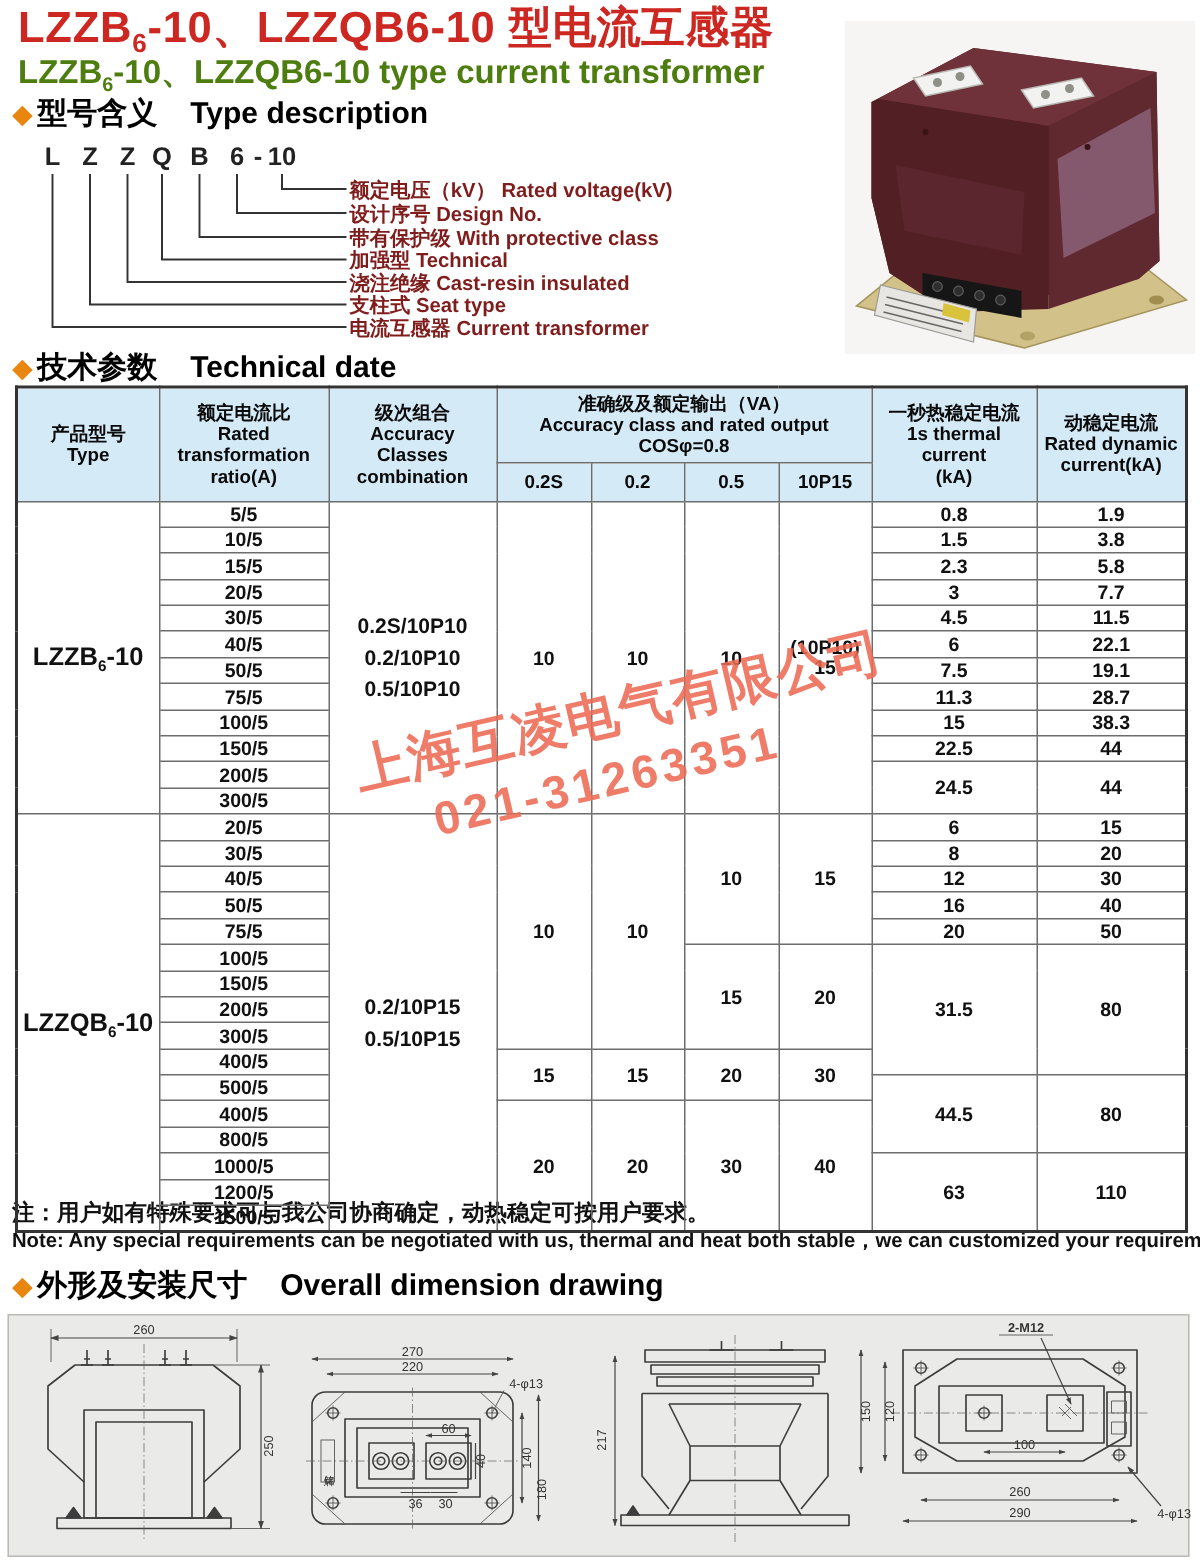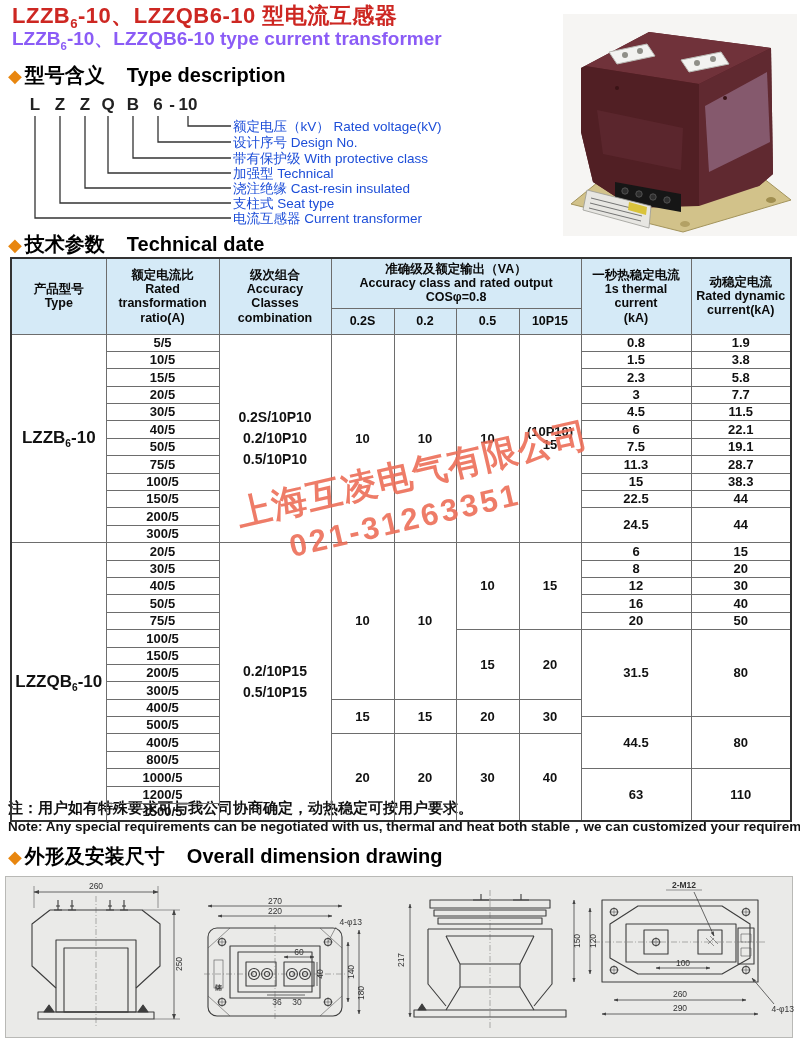--- a/index.html
+++ b/index.html
@@ -3,29 +3,29 @@
 <meta charset="utf-8">
 <style>
   html,body{margin:0;padding:0}
   body{width:800px;height:1042px;position:relative;background:#ffffff;overflow:hidden;
        font-family:"Liberation Sans","DejaVu Sans",sans-serif;color:#111}
   .abs{position:absolute}
   sub{font-size:60%;line-height:0}
 
   
   #title{left:12px;top:4px;line-height:1.08}
-  .t-main{font-size:22px;font-weight:bold;color:#cd2722;letter-spacing:0.5px}
-  .t-sub{font-size:19px;font-weight:bold;color:#8b5cf6;margin-top:1px}
+  .t-main{font-size:29px;font-weight:bold;color:#cd2722;letter-spacing:0.5px}
+  .t-sub{font-size:22px;font-weight:bold;color:#4d7c0f;margin-top:1px}
 
   .sec-head{font-size:20px;font-weight:bold;color:#000;white-space:nowrap}
   .sec-head .bullet{color:#e8860f;font-size:18px;margin-right:3px}
   .sec-head .en{margin-left:22px}
 
   
-  .tlabel{position:absolute;left:233px;font-size:13.5px;font-weight:normal;white-space:nowrap;color:#1d4ed8}
+  .tlabel{position:absolute;left:233px;font-size:13.5px;font-weight:bold;white-space:nowrap;color:#7f1d1d}
   #typ-svg text{font-size:17px;font-weight:bold;fill:#222}
 
   
   #tech-table{position:absolute;left:10px;top:257px;border-collapse:collapse;table-layout:fixed;
               width:780px;border:2px solid #333;z-index:1}
   #tech-table th,#tech-table td{border:1px solid #6d6d6d;text-align:center;vertical-align:middle;
               font-weight:bold;white-space:pre-line;overflow:hidden}
   #tech-table thead th{background:#d5eaf7;font-size:12.5px;line-height:1.14;padding:2px 1px;color:#0a0a0a}
   #tech-table thead tr:first-child{height:50px}
   #tech-table thead tr.subhead{height:26px}

